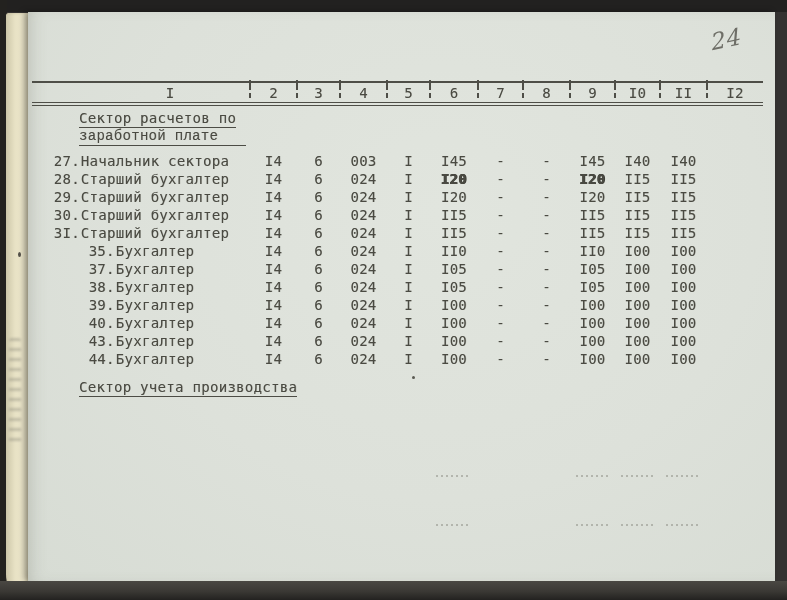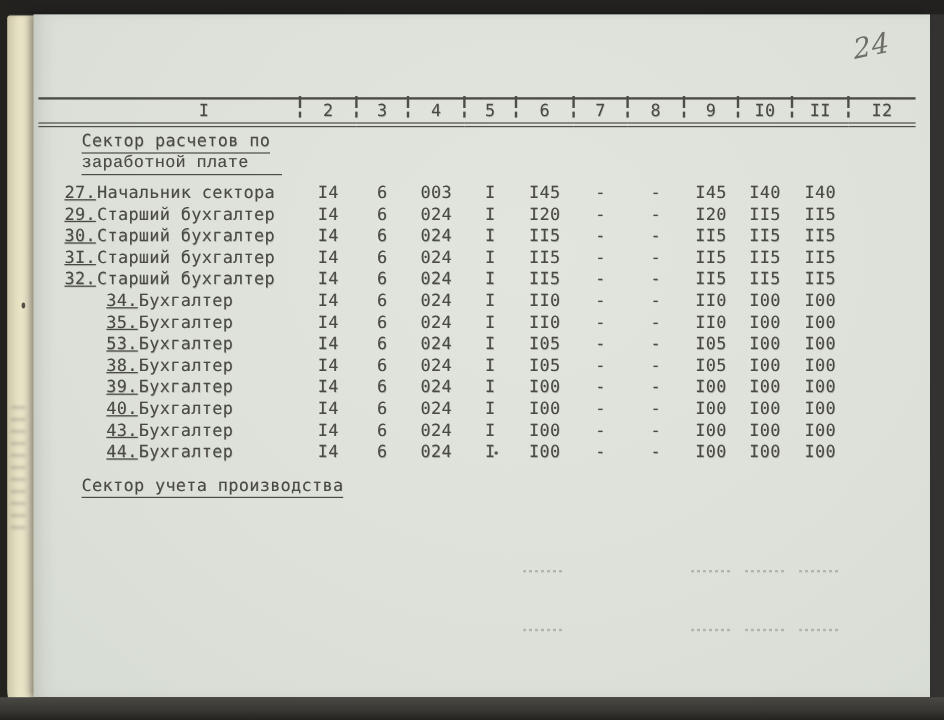--- a/index.html
+++ b/index.html
@@ -52,25 +52,25 @@
   }
   table.doc th:not(:first-child)::before{
     content:"";position:absolute;left:-1px;top:-3px;width:2px;height:10px;background:#4e4e47;
   }
   table.doc th:not(:first-child)::after{
     content:"";position:absolute;left:-1px;top:10px;width:2px;height:5px;background:#4e4e47;
   }
   table.doc th.col1{text-align:center;padding-left:58px;}
   table.doc td{height:18px;line-height:18px;padding:0;text-align:center;vertical-align:middle;}
   td.c1{text-align:left;white-space:nowrap;}
-  .rownum{display:inline-block;width:28px;text-decoration:underline;}
+  .rownum{display:inline-block;width:28px;}
   tr.section-row td{vertical-align:bottom;text-align:left;padding-left:36px;padding-bottom:6px;}
   tr.section-0 td{height:40px;}
   tr.section-1 td{height:29px;text-align:center;}
-  .section-line{display:block;width:max-content;border-bottom:1.5px solid #4c4c45;line-height:17px;}
+  .section-line{display:block;width:max-content;border-bottom:1.5px solid #4c4c45;line-height:17px;margin-left:11px;}
   .section-line.pad{padding-right:28px;font-family:Liberation Mono, monospace;}
   .overstruck{font-weight:bold;text-shadow:.7px 0 0 #3c3c36,-.4px 0 0 #3c3c36;}
   
   .stray-dot{position:absolute;left:384px;top:364px;width:3px;height:3px;background:#5a5a52;border-radius:50%;}
   
   .ghost{position:absolute;height:2px;width:34px;
     background:repeating-linear-gradient(90deg,rgba(110,110,100,.38) 0 2px,transparent 2px 5px);
     filter:blur(.3px);}
 </style>
 </head>
@@ -132,20 +132,34 @@
           <td>I</td>
           <td>I45</td>
           <td>-</td>
           <td>-</td>
           <td>I45</td>
           <td>I40</td>
           <td>I40</td>
           <td></td>
         </tr>
         <tr class="data-row">
+          <td class="c1"><span class="rownum">28.</span><span>Старший бухгалтер</span></td>
+          <td>I4</td>
+          <td>6</td>
+          <td>024</td>
+          <td>I</td>
+          <td class="overstruck">I20</td>
+          <td>-</td>
+          <td>-</td>
+          <td class="overstruck">I20</td>
+          <td>II5</td>
+          <td>II5</td>
+          <td></td>
+        </tr>
+        <tr class="data-row">
           <td class="c1"><span class="rownum">29.</span><span>Старший бухгалтер</span></td>
           <td>I4</td>
           <td>6</td>
           <td>024</td>
           <td>I</td>
           <td>I20</td>
           <td>-</td>
           <td>-</td>
           <td>I20</td>
           <td>II5</td>
@@ -174,63 +188,35 @@
           <td>I</td>
           <td>II5</td>
           <td>-</td>
           <td>-</td>
           <td>II5</td>
           <td>II5</td>
           <td>II5</td>
           <td></td>
         </tr>
         <tr class="data-row">
-          <td class="c1"><span class="rownum">32.</span><span>Старший бухгалтер</span></td>
-          <td>I4</td>
-          <td>6</td>
-          <td>024</td>
-          <td>I</td>
-          <td>II5</td>
-          <td>-</td>
-          <td>-</td>
-          <td>II5</td>
-          <td>II5</td>
-          <td>II5</td>
-          <td></td>
-        </tr>
-        <tr class="data-row">
-          <td class="c1"><span class="rownum">34.</span><span>Бухгалтер</span></td>
+          <td class="c1"><span class="rownum">35.</span><span>Бухгалтер</span></td>
           <td>I4</td>
           <td>6</td>
           <td>024</td>
           <td>I</td>
           <td>II0</td>
           <td>-</td>
           <td>-</td>
           <td>II0</td>
           <td>I00</td>
           <td>I00</td>
           <td></td>
         </tr>
         <tr class="data-row">
-          <td class="c1"><span class="rownum">35.</span><span>Бухгалтер</span></td>
-          <td>I4</td>
-          <td>6</td>
-          <td>024</td>
-          <td>I</td>
-          <td>II0</td>
-          <td>-</td>
-          <td>-</td>
-          <td>II0</td>
-          <td>I00</td>
-          <td>I00</td>
-          <td></td>
-        </tr>
-        <tr class="data-row">
-          <td class="c1"><span class="rownum">53.</span><span>Бухгалтер</span></td>
+          <td class="c1"><span class="rownum">37.</span><span>Бухгалтер</span></td>
           <td>I4</td>
           <td>6</td>
           <td>024</td>
           <td>I</td>
           <td>I05</td>
           <td>-</td>
           <td>-</td>
           <td>I05</td>
           <td>I00</td>
           <td>I00</td>

